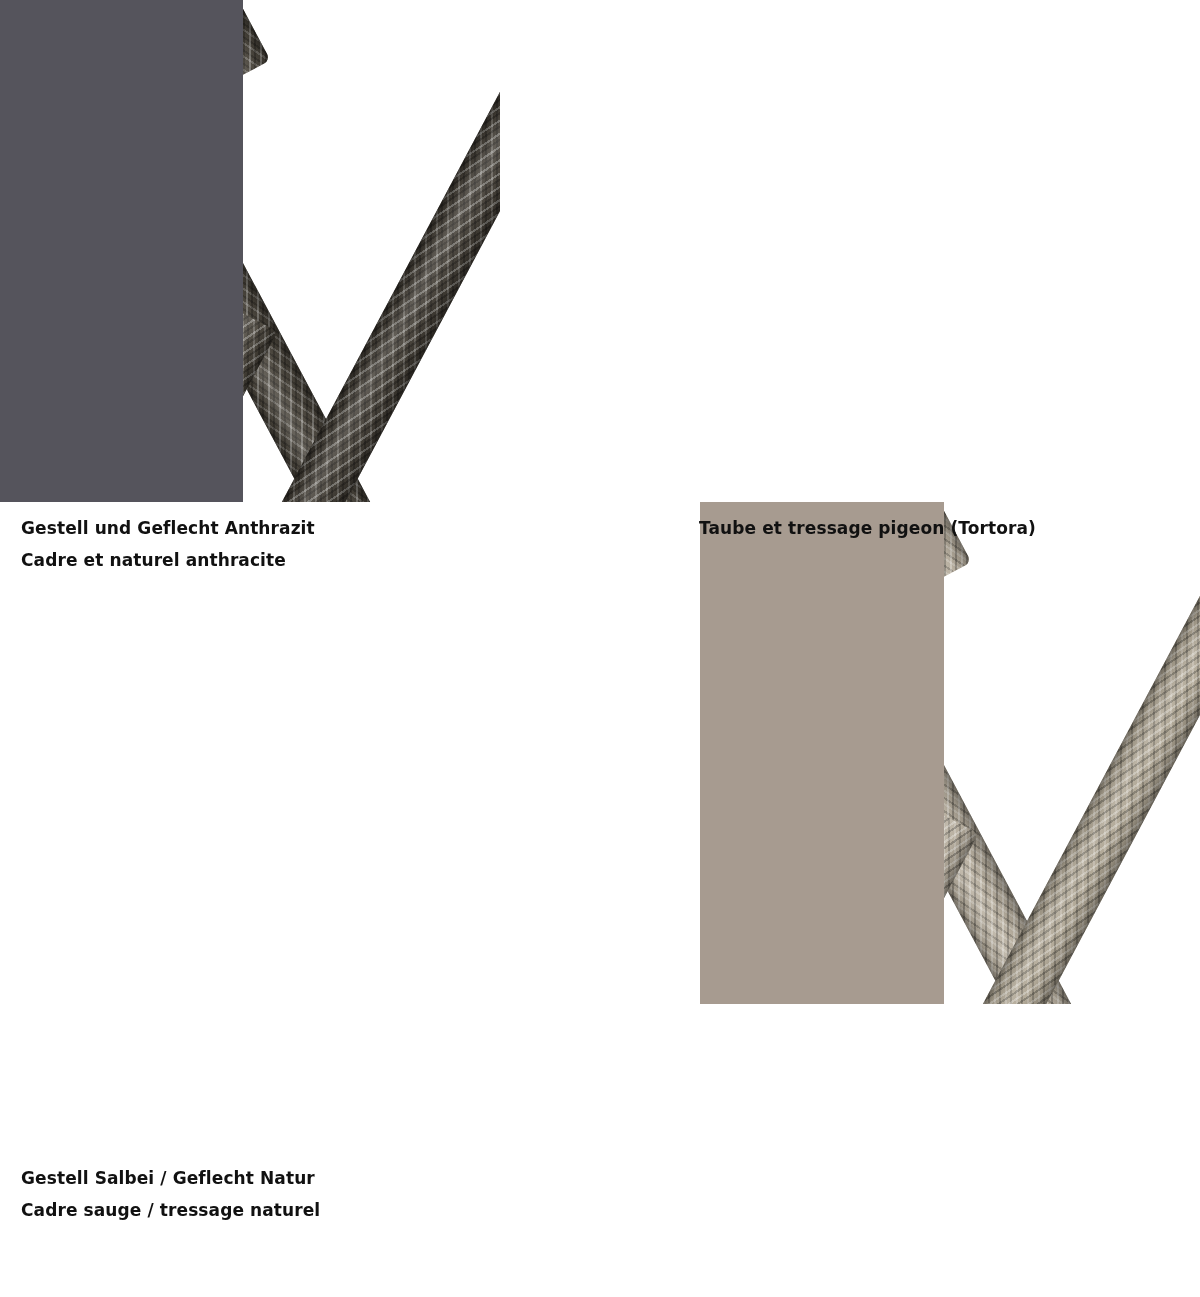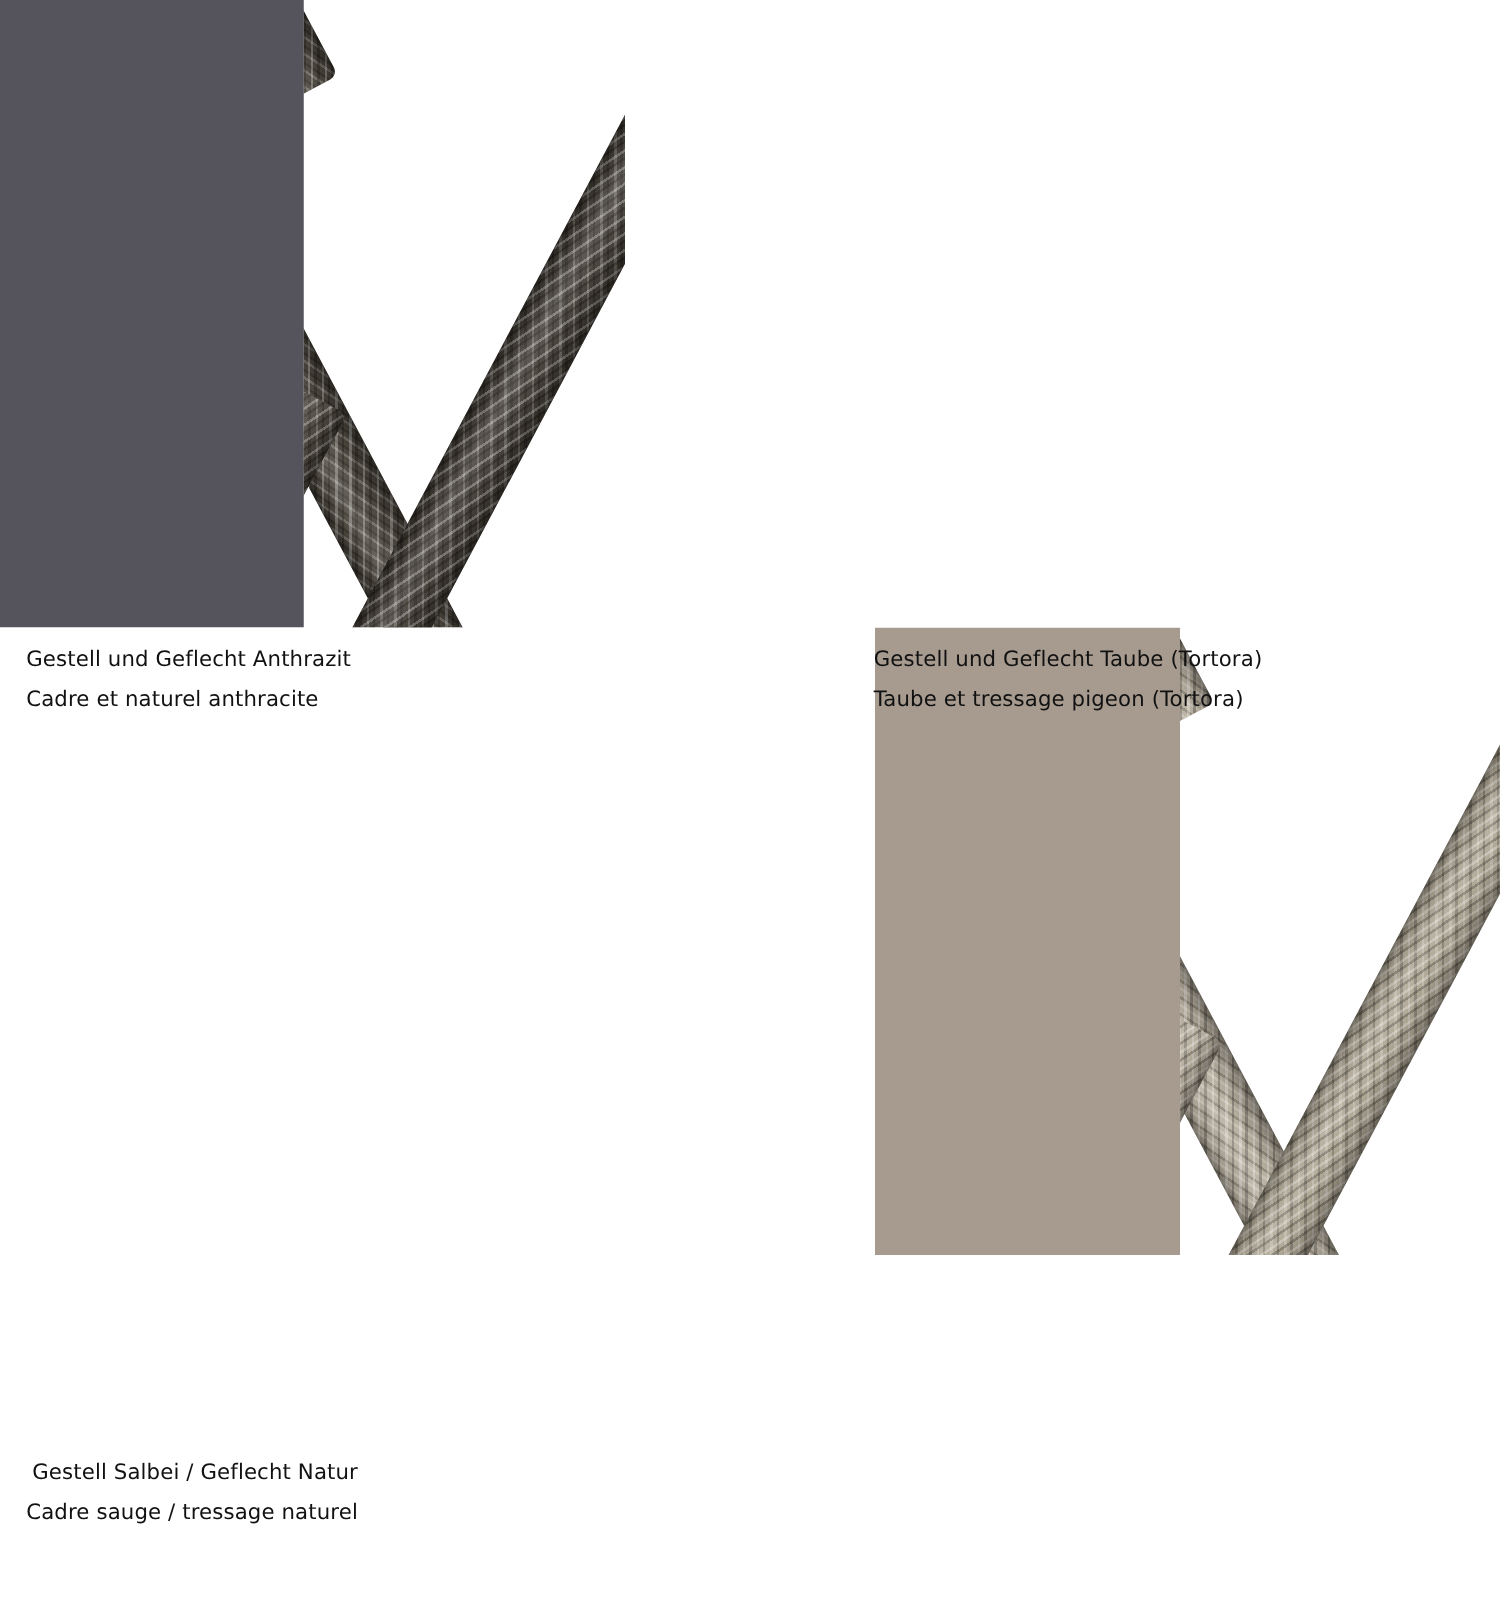--- a/index.html
+++ b/index.html
@@ -87,21 +87,21 @@
 
   
   .caption {
     position: absolute;
     font-size: 17px;
     line-height: 32px;
     letter-spacing: .1px;
     color: #111111;
     white-space: nowrap;
   }
-  .caption div { font-weight: 400; }
+  .caption div { font-weight: 700; }
 </style>
 </head>
 <body>
 
 <div class="panel swatch-photo" id="p1" style="left:0px; top:0px; width:500px; height:502px;">
 
   <div class="swatch" style="width:243px; background:#55545c;"></div>
 
   <div class="weave-area" id="w1" style="left:243px; width:257px;">
 
@@ -134,20 +134,19 @@
     <div class="strap" style="left:150px; top:-60px; width:56px; height:720px; background:#aea593;
                 transform: rotate(28deg);"></div>
     <div class="strap" style="left:-92px; top:300px; width:52px; height:330px; background:#b5ac9c;
                 transform: rotate(28deg);"></div>
     <div class="strap" style="left:-92px; top:-210px; width:52px; height:300px; background:#b5ac9c;
                 transform: rotate(-28deg);"></div>
   </div>
 </div>
 
 <div class="caption" style="left:699px; top:512px;">
-  <div>Gestell und Geflecht Taube (Tortora)</div>
   <div>Taube et tressage pigeon (Tortora)</div>
 </div>
 
-<div class="caption" style="left:21px; top:1162px;text-align:right;">
+<div class="caption" style="left:21px; top:1162px;">
   <div>Gestell Salbei / Geflecht Natur</div>
   <div>Cadre sauge / tressage naturel</div>
 </div>
 
 </body></html>

